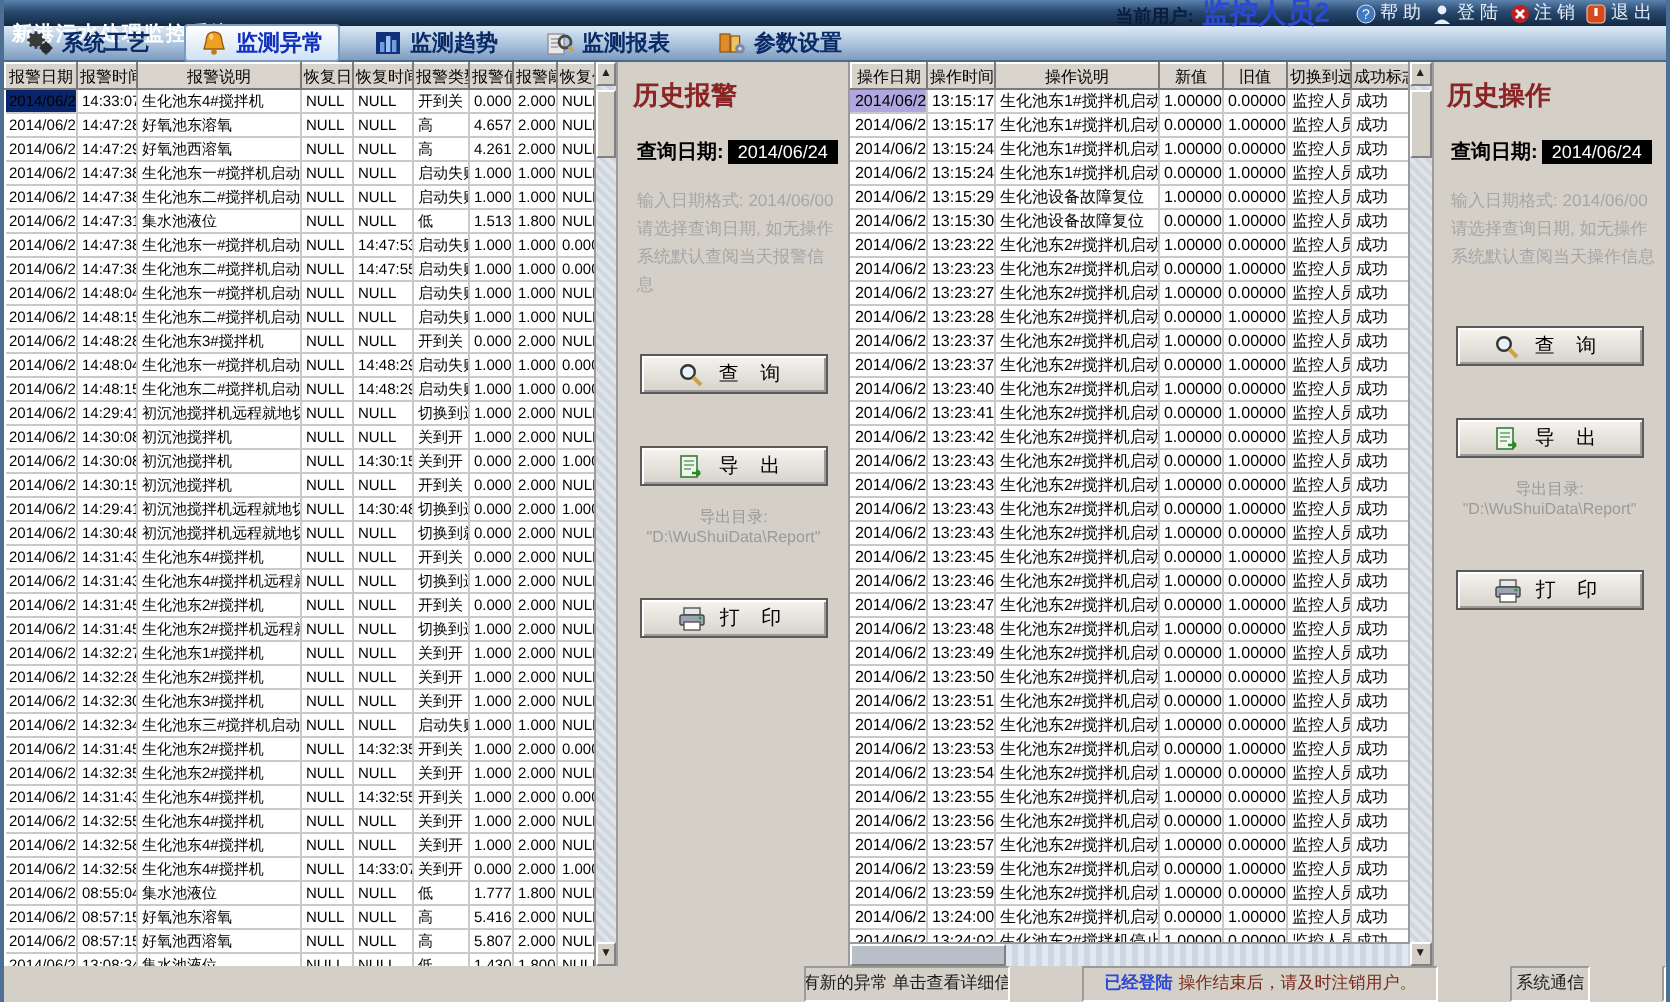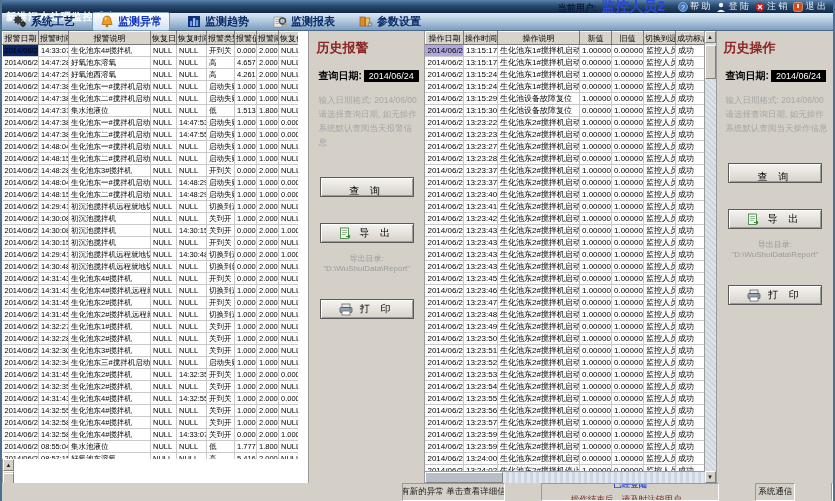--- a/index.html
+++ b/index.html
@@ -30,21 +30,21 @@
   }
   .menu-tab{ display:flex; align-items:center; gap:4px; padding:1px 7px;
     font-size:11px; font-weight:bold; color:#0a2a66; cursor:default; }
   .menu-tab.active{
     background:linear-gradient(180deg,#ffffff,#cfe2f4);
     border:1px solid #7a9cc0; border-radius:2px; color:#1030c0;
   }
   .menu-tab svg{ display:block; }
   
   .main{ display:flex; height:452px; }
-  .lt-wrap{ width:308px; display:flex; background:#fff; overflow:hidden;flex-direction:column; }
+  .lt-wrap{ width:308px; display:flex; background:#fff; overflow:hidden; }
   .lt-clip{ width:296px; overflow:hidden; }
   .rt-wrap{ width:292px; display:flex; background:#fff; overflow:hidden; position:relative; }
   .rt-clip{ width:280px; height:476px; overflow:hidden; }
   
   table.grid{ border-collapse:collapse; table-layout:fixed; width:100%; background:#fff; }
   table.grid th{
     height:13px; background:#d8d4cc; font-weight:normal; font-size:8px;
     border:1px solid; border-color:#ffffff #7a7a7a #7a7a7a #ffffff;
     overflow:hidden; white-space:nowrap; padding:0 1px;
   }
@@ -79,32 +79,32 @@
   .query-value{ background:#000; color:#fff; font-size:9px; padding:1px 5px; margin-left:2px; }
   .hints{ font-size:8.5px; color:#a6a6a6; line-height:14px; margin-left:4px; }
   .panel-btn{
     width:94px; height:20px; margin:0 auto; display:flex; align-items:center;
     justify-content:center; gap:7px; font-size:10px; color:#000; cursor:default;
     background:linear-gradient(180deg,#f6f4f0,#d6d2ca);
     border:1px solid #5a5a5a;
     box-shadow:inset 1px 1px 0 #ffffff, inset -1px -1px 0 #9a9a9a;
     letter-spacing:4px;
   }
-  .btn-query{ margin-top:28px;flex-direction:column; }
+  .btn-query{ margin-top:28px; }
   .btn-export{ margin-top:26px; }
   .export-dir{ font-size:8px; color:#9a9a9a; text-align:center; margin-top:10px; }
   .btn-print{ margin-top:26px; }
   
   .statusbar{ height:18px; display:flex; align-items:stretch; background:#d4d0c8;gap:36px; }
   .seg{ border:1px solid; border-color:#9a9a9a #ffffff #ffffff #9a9a9a;
     display:flex; align-items:center; justify-content:center; font-size:8.5px;
     color:#1a1a1a; white-space:nowrap; overflow:hidden; }
   .seg.s1{ width:425px; border-color:#d4d0c8; }
   .seg.s2{ width:120px; }
-  .seg.s3{ width:208px; gap:3px;flex-direction:column; }
+  .seg.s3{ width:208px; gap:3px; }
   .seg.s4{ width:46px; }
   .seg.s5{ flex:1; font-size:9px; }
   .login-status{ color:#2b48d6; font-weight:bold; }
   .s3-msg{ color:#7a2a1a; }
 </style>
 </head>
 <body>
 
 <div class="window">
 

